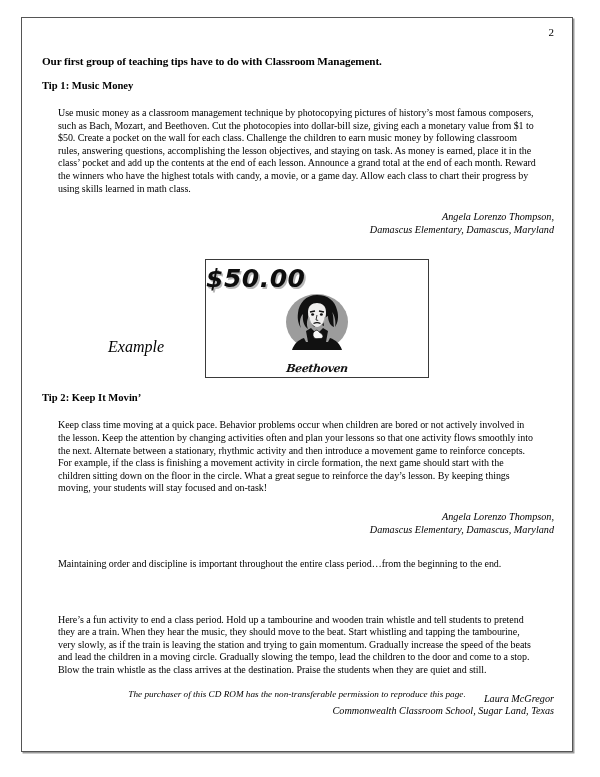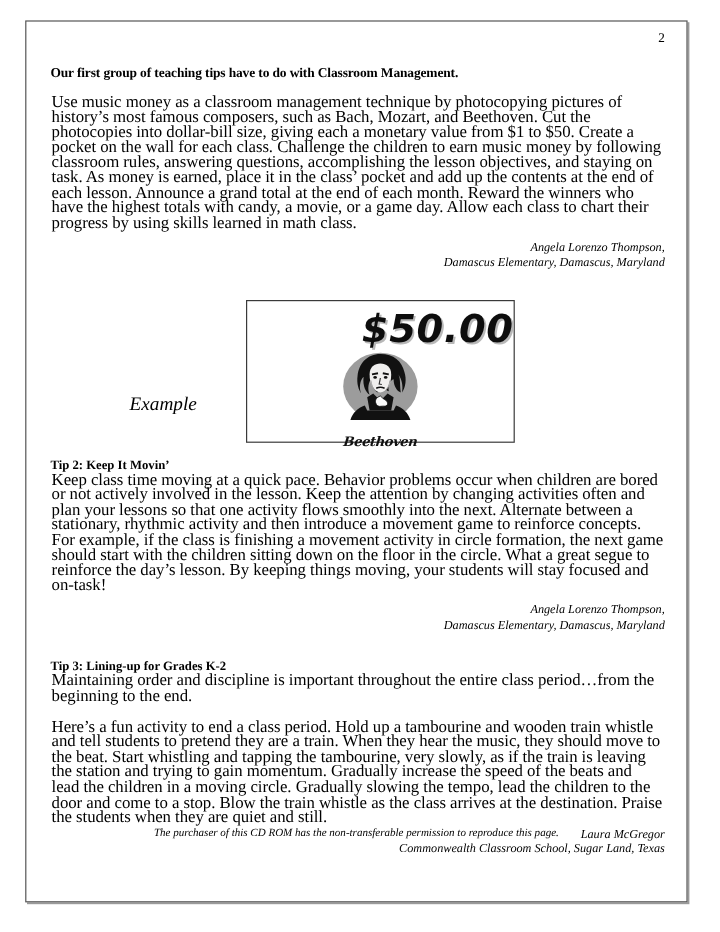--- a/index.html
+++ b/index.html
@@ -50,23 +50,23 @@
     letter-spacing: -0.1px;
   }
 
   .tip-title {
     font-weight: bold;
     font-size: 10.6px;
     margin: 0 0 1px 0;
   }
 
   .body-text {
-    font-size: 14px;
+    font-size: 10px;
     line-height: 12.6px;
-    margin: 1px;
+    margin: 16px;
     text-align: left;
     letter-spacing: -0.05px;
   }
 
   .attribution {
     text-align: right;
     font-style: italic;
     font-size: 10.2px;
     line-height: 12.6px;
     margin: 8px 0 0 0;
@@ -91,25 +91,25 @@
     position: absolute;
     left: 163px;
     top: 9px;
     width: 224px;
     height: 119px;
     border: 1.4px solid #3a3a3a;
     box-sizing: border-box;
     background: #ffffff;
   }
   .money-amount {
-    text-align: right;
+    text-align: left;
     font-family: "DejaVu Sans", sans-serif;
     font-weight: bold;
     font-style: italic;
-    font-size: 32px;
+    font-size: 25px;
     letter-spacing: 0.5px;
     margin-top: 4px;
     color: #0d0d0d;
     text-shadow: 1.6px 1.6px 0 #b8b8b8;
   }
   .portrait-wrap {
     position: relative;
     width: 100%;
     height: 72px;
     margin-top: -1px;
@@ -164,20 +164,21 @@
 
 <div class="page-frame">
 
   <div class="page-number">2</div>
 
   <div class="content">
 
     <div class="section-heading">Our first group of teaching tips have to do with Classroom Management.</div>
 
     <div>
+      <div class="tip-title">Tip 1:  Music Money</div>
       <p class="body-text">Use music money as a classroom management technique by photocopying pictures of history’s most famous composers, such as Bach, Mozart, and Beethoven. Cut the photocopies into dollar-bill size, giving each a monetary value from $1 to $50.  Create a pocket on the wall for each class. Challenge the children to earn music money by following classroom rules, answering questions, accomplishing the lesson objectives, and staying on task.  As money is earned, place it in the class’ pocket and add up the contents at the end of each lesson.  Announce a grand total at the end of each month. Reward the winners who have the highest totals with candy, a movie, or a game day. Allow each class to chart their progress by using skills learned in math class.</p>
       <div class="attribution">
         <div>Angela Lorenzo Thompson,</div>
         <div>Damascus Elementary, Damascus, Maryland</div>
       </div>
     </div>
 
     <div class="example-block">
       <div class="example-label">Example</div>
 
@@ -226,21 +227,20 @@
     <div class="tip-block">
       <div class="tip-title">Tip 2:  Keep It Movin’</div>
       <p class="body-text">Keep class time moving at a quick pace.  Behavior problems occur when children are bored or not actively involved in the lesson. Keep the attention by changing activities often and plan your lessons so that one activity flows smoothly into the next. Alternate between a stationary, rhythmic activity and then introduce a movement game to reinforce concepts. For example, if the class is finishing a movement activity in circle formation, the next game should start with the children sitting down on the floor in the circle.  What a great segue to reinforce the day’s lesson. By keeping things moving, your students will stay focused and on-task!</p>
       <div class="attribution">
         <div>Angela Lorenzo Thompson,</div>
         <div>Damascus Elementary, Damascus, Maryland</div>
       </div>
     </div>
 
     <div class="tip-block" style="margin-top:22px;">
-      <div class="tip-title">Tip 3:  Lining-up for Grades K-2</div>
       <p class="body-text">Maintaining order and discipline is important throughout the entire class period…from the beginning to the end.</p>
       <div class="spacer-para"></div>
       <p class="body-text">Here’s a fun activity to end a class period.  Hold up a tambourine and wooden train whistle and tell students to pretend they are a train.  When they hear the music, they should move to the beat. Start whistling and tapping the tambourine, very slowly, as if the train is leaving the station and trying to gain momentum.  Gradually increase the speed of the beats and lead the children in a moving circle. Gradually slowing the tempo, lead the children to the door and come to a stop. Blow the train whistle as the class arrives at the destination.  Praise the students when they are quiet and still.</p>
       <div class="attribution" style="margin-top:0;">
         <div>Laura McGregor</div>
         <div>Commonwealth Classroom School, Sugar Land, Texas</div>
       </div>
     </div>
 
   </div>

